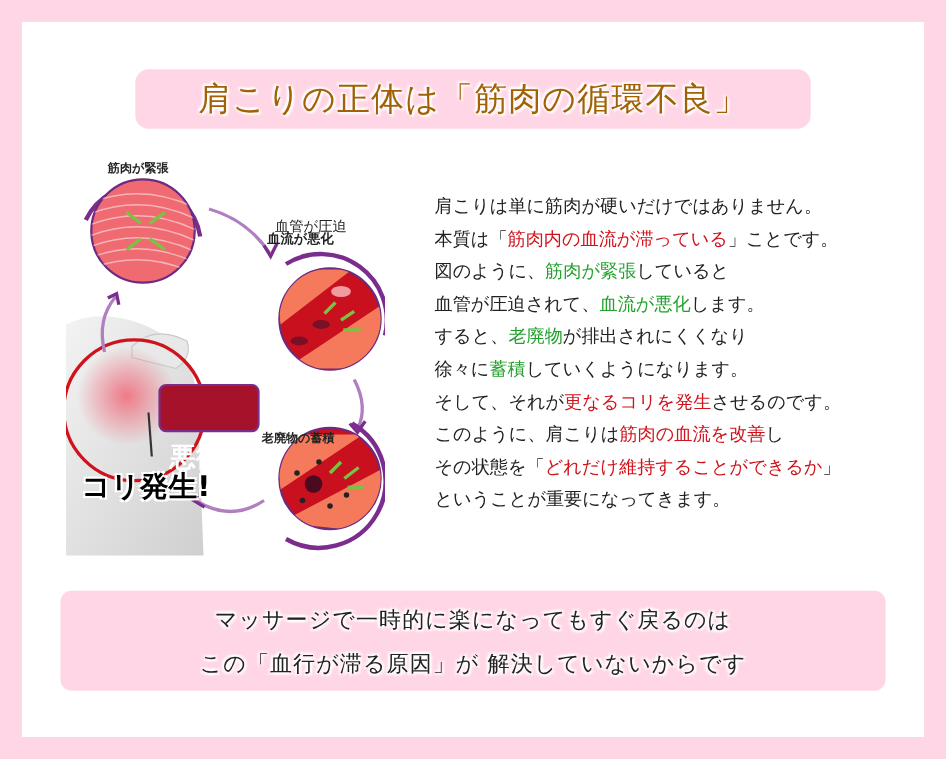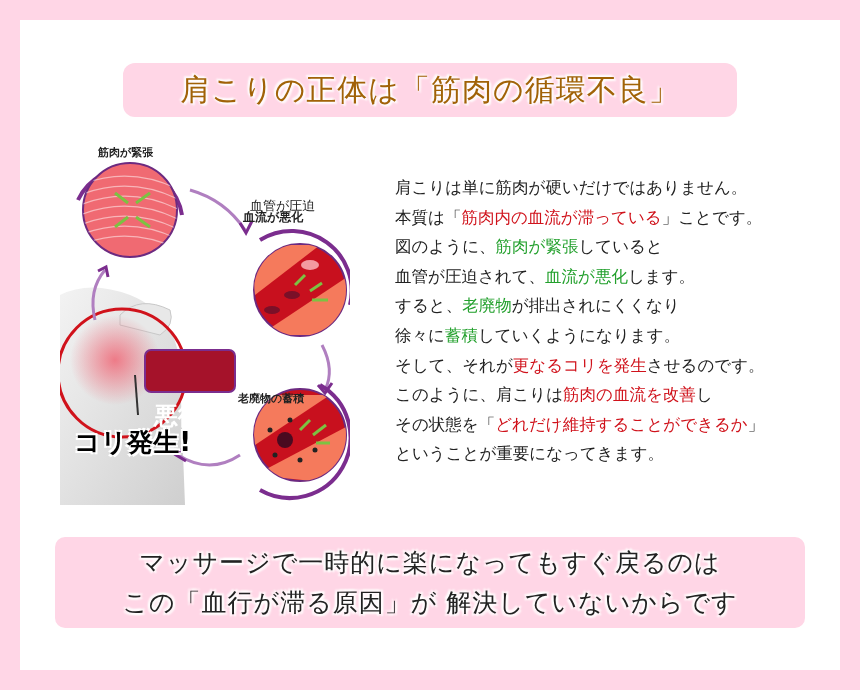--- a/index.html
+++ b/index.html
@@ -6,21 +6,21 @@
   body{width:860px;height:690px;background:#ffd6e6;position:relative;overflow:hidden;font-family:"DejaVu Sans","Liberation Sans",sans-serif;}
   .card{position:absolute;left:20px;top:20px;width:820px;height:650px;background:#fff;}
   .title-bar{position:absolute;left:103px;top:43px;width:614px;height:54px;background:#ffd6e6;border-radius:12px;display:flex;align-items:center;justify-content:center;}
   .title-text{font-size:30px;color:#a16207;letter-spacing:1px;text-shadow:0 0 3px #fff,0 0 3px #fff,0 0 3px #fff,2px 2px 2px #fff,-2px -2px 2px #fff;}
   .figure{position:absolute;left:40px;top:125px;width:290px;height:365px;}
   .body-text{position:absolute;left:346px;top:153px;font-size:16.5px;line-height:29.6px;color:#222;}
   .line{white-space:nowrap;margin-left:29px;}
   .red{color:#d0121b;}
   .green{color:#22a02c;}
   .bottom-box{position:absolute;left:35px;top:517px;width:750px;height:91px;background:#ffd6e6;border-radius:10px;display:flex;flex-direction:column;align-items:center;justify-content:center;}
-  .bottom-line{font-size:25px;line-height:40px;color:#222;letter-spacing:1px;text-shadow:0 0 3px #fff,0 0 3px #fff,2px 2px 2px #fff,-2px -2px 2px #fff,2px -2px 2px #fff,-2px 2px 2px #fff;white-space:nowrap;}
+  .bottom-line{font-size:20px;line-height:40px;color:#222;letter-spacing:1px;text-shadow:0 0 3px #fff,0 0 3px #fff,2px 2px 2px #fff,-2px -2px 2px #fff,2px -2px 2px #fff,-2px 2px 2px #fff;white-space:nowrap;}
   .lbl{position:absolute;font-weight:bold;color:#222;font-size:11px;white-space:nowrap;}
   .lbl small{font-weight:normal;font-size:13px;}
 </style>
 </head>
 <body>
 
 <div class="card">
   <div class="title-bar">
     <span class="title-text">肩こりの正体は「筋肉の循環不良」</span>
   </div>

